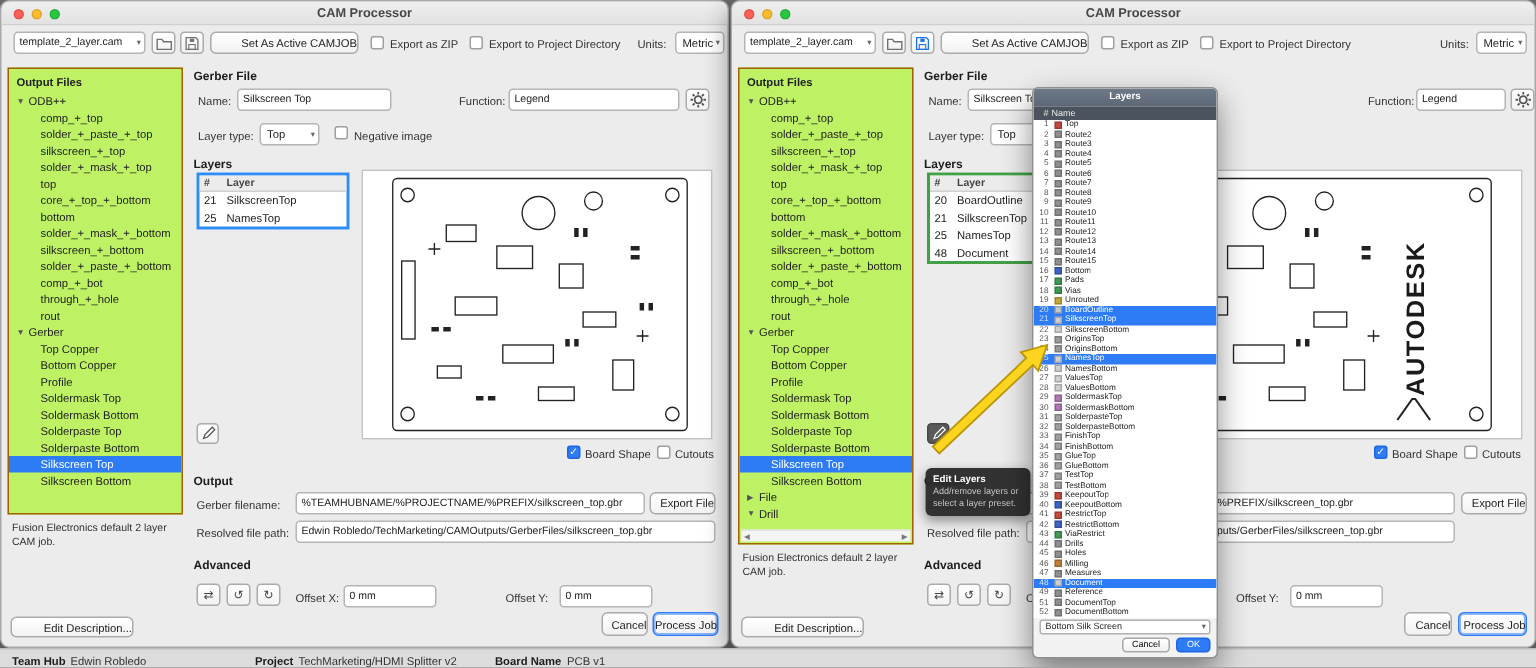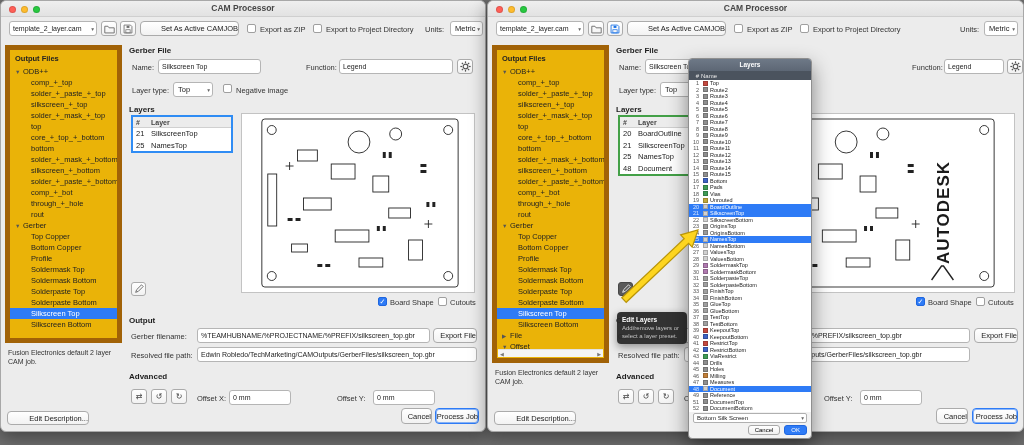--- a/index.html
+++ b/index.html
@@ -16,21 +16,21 @@
   .tinput{position:absolute;height:15px;background:#fff;border:1px solid #b5b5b5;border-radius:3px;font-size:7px;color:#222;padding:0 3px;line-height:13px;white-space:nowrap;overflow:hidden}
   .combo{padding-right:9px}
   .chev{position:absolute;right:2px;top:0;font-size:5.5px;color:#666;line-height:14px}
   .btn{position:absolute;background:linear-gradient(#ffffff,#f2f2f2);border:1px solid #ababab;border-radius:4px;font-size:7.5px;color:#222;text-align:right;font-family:Liberation Sans, sans-serif;white-space:nowrap;overflow:hidden;cursor:default}
   .btn.primary{border-color:#2e7bf6;box-shadow:inset 0 0 0 1px rgba(46,123,246,.55)}
   .iconbtn{position:absolute;width:16px;height:15px;background:linear-gradient(#fff,#f2f2f2);border:1px solid #ababab;border-radius:3px;display:flex;align-items:center;justify-content:center;padding:0;font-size:8px;color:#444}
   .iconbtn.dark{background:#5a5a5a;border-color:#474747;color:#fff}
   .cb{position:absolute;width:9px;height:9px;background:#fff;border:1px solid #9f9f9f;border-radius:2px;font-size:7px;line-height:8px;text-align:center;color:#fff}
   .cb.on{background:#2e7bf6;border-color:#1f66df}
   .select{position:absolute;height:15px;background:#fff;border:1px solid #b5b5b5;border-radius:3px;font-size:7.5px;color:#222;padding:0 10px 0 4px;line-height:13px;white-space:nowrap}
-  .panel{position:absolute;background:#eab308;border:5px solid #a16207;overflow:hidden}
+  .panel{position:absolute;background:#bef264;border:1px solid #a16207;overflow:hidden}
   .sb-head{font-size:7.5px;font-weight:bold;color:#222;padding:4px 0 3px 5px}
   .trow{display:flex;align-items:center;height:11px;font-size:7.5px;color:#222;padding-left:5px;white-space:nowrap;overflow:hidden}
   .tarrow{width:8px;font-size:5.5px;color:#555;flex:none}
   .trow.item{padding-left:21px}
   .trow.selected{background:#2e7bf6;color:#fff}
   .desc{position:absolute;font-size:7px;line-height:9px;color:#333}
   .ltable{position:absolute;background:#fff;border:2px solid #2f8cf4;overflow:hidden}
   .ltable.greenb{border-color:#43a047}
   .lt-head{display:flex;align-items:center;height:11px;background:#ececec;border-bottom:1px solid #d0d0d0;font-size:7px;font-weight:bold;color:#444}
   .lt-row{display:flex;align-items:center;height:11.5px;font-size:7.5px;color:#222}
@@ -450,21 +450,21 @@
           <div class="trow item">
 
           <span class="tlabel">Silkscreen Bottom</span>
         </div>
           <div class="trow group">
           <span class="tarrow">▶</span>
           <span class="tlabel">File</span>
         </div>
           <div class="trow group">
           <span class="tarrow">▼</span>
-          <span class="tlabel">Offset</span>
+          <span class="tlabel">Drill</span>
         </div>
         </div>
       <div class="sbscroll">
         <span>◀</span>
         <span>▶</span>
       </div>
     </div>
     <div class="desc" style="left:7px;top:367px;width:108px">Fusion Electronics default 2 layer CAM job.</div>
     <button class="btn" style="left:6px;top:410px;width:82px;height:14px">Edit Description...</button>
 
@@ -588,20 +588,28 @@
       </button>
     <span class="lab" style="left:196px;top:393px">Offset X:</span>
     <div class="tinput" style="left:228px;top:389px;width:62px">0 mm</div>
     <span class="lab" style="left:336px;top:393px">Offset Y:</span>
     <div class="tinput" style="left:372px;top:389px;width:62px">0 mm</div>
 
     <button class="btn" style="left:448px;top:407px;width:32px;height:16px">Cancel</button>
     <button class="btn primary" style="left:484px;top:407px;width:46px;height:16px">Process Job</button>
   </section>
 
+  <div class="statusbar">
+    <span class="b" style="left:8px">Team Hub</span>
+    <span style="left:47px">Edwin Robledo</span>
+    <span class="b" style="left:170px">Project</span>
+    <span style="left:199px">TechMarketing/HDMI Splitter v2</span>
+    <span class="b" style="left:330px">Board Name</span>
+    <span style="left:378px">PCB v1</span>
+  </div>
 
   <div id="tooltip">
     <div class="tt-title">Edit Layers</div>
     <div class="tt-body">Add/remove layers or select a layer preset.</div>
   </div>
 
   <div id="layers-popup">
     <div class="lp-title">Layers</div>
     <div class="lp-cols">
       <span class="lp-num">#</span>

